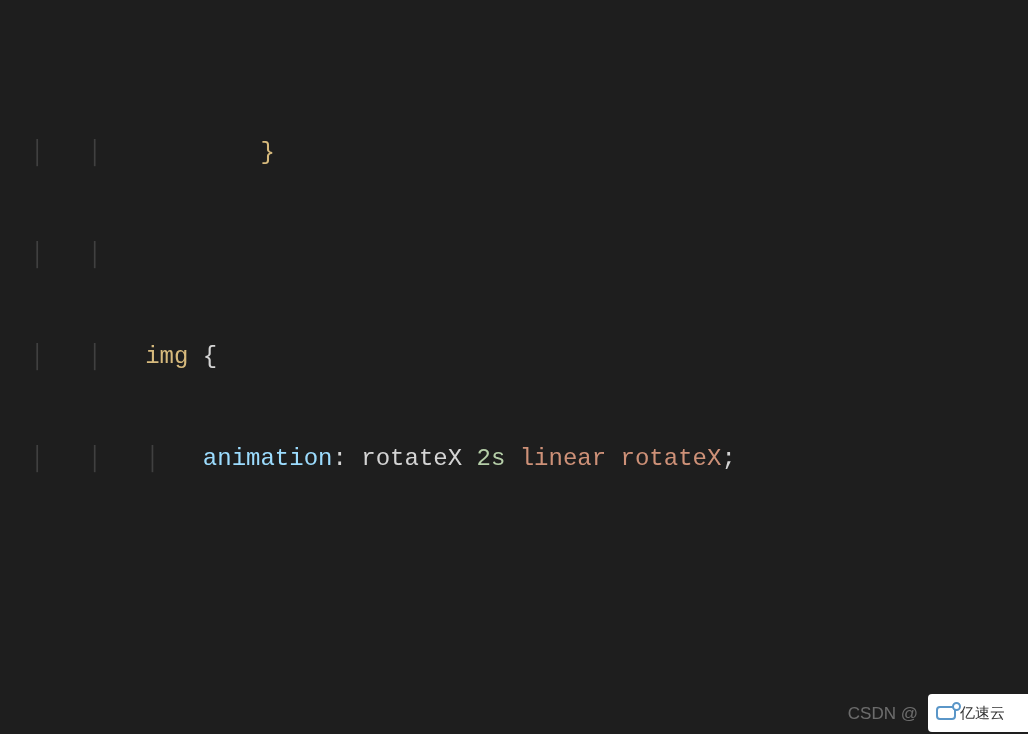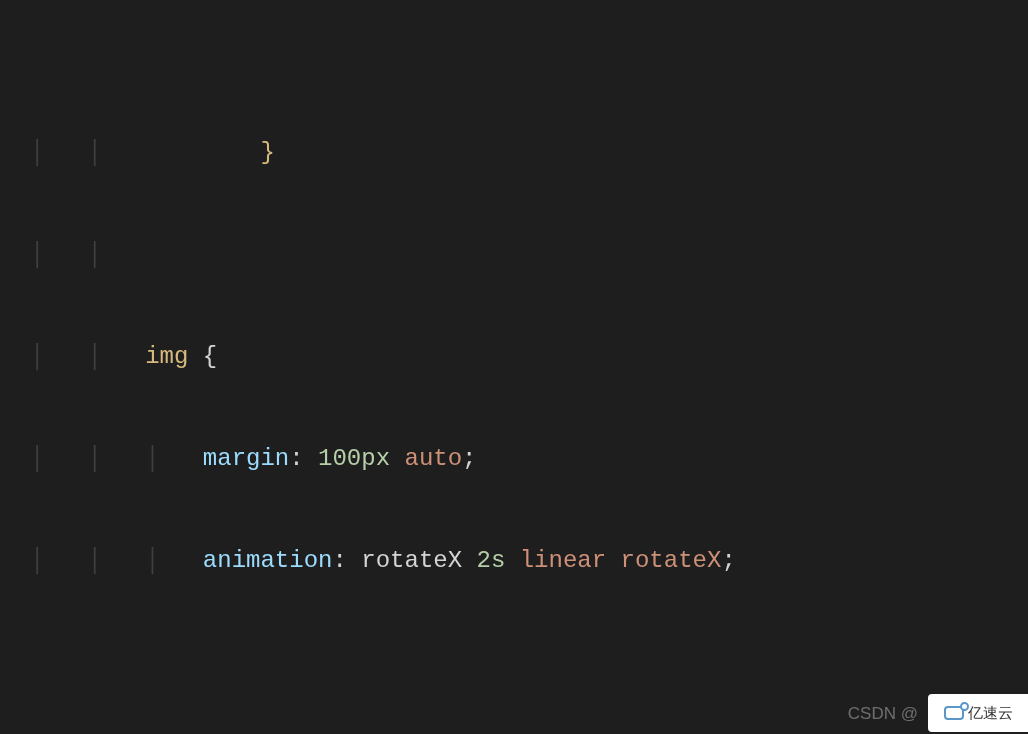--- a/index.html
+++ b/index.html
@@ -50,21 +50,21 @@
     right: 0px;
     bottom: 2px;
     width: 100px;
     height: 38px;
     background: #ffffff;
     border-radius: 4px 0 0 4px;
     display: flex;
     align-items: center;
     justify-content: flex-start;
     gap: 4px;
-    padding-left: 16px;
+    padding-left: 8px;
     font-family: "Arial", sans-serif;
   }
   .watermark2 .wm-icon {
     width: 20px;
     height: 14px;
     border: 2px solid #5a96c8;
     border-radius: 4px;
     position: relative;
   }
   .watermark2 .wm-icon::before {
@@ -84,21 +84,20 @@
 </style>
 </head>
 <body>
 
 <div class="editor">
   
 
   <span class="line"><span class="guide">│   │   </span><span class="sel">        }</span></span>
   <span class="line"><span class="guide">│   │</span></span>
   <span class="line"><span class="guide">│   │   </span><span class="sel">img</span><span class="punct"> {</span></span>
-  <span class="line"><span class="guide">│   │   │   </span><span class="prop">margin</span><span class="punct">: </span><span class="num">100px</span><span class="punct"> </span><span class="val">auto</span><span class="punct">;</span></span>
   <span class="line"><span class="guide">│   │   │   </span><span class="prop">animation</span><span class="punct">: </span><span class="anim">rotateX</span><span class="punct"> </span><span class="num">2s</span><span class="punct"> </span><span class="val">linear</span><span class="punct"> </span><span class="val">rotateX</span><span class="punct">;</span></span>
   
   
   
   
   
   
   
   
   

